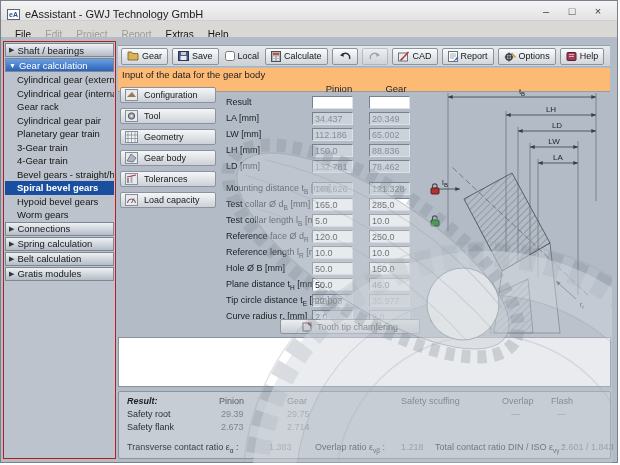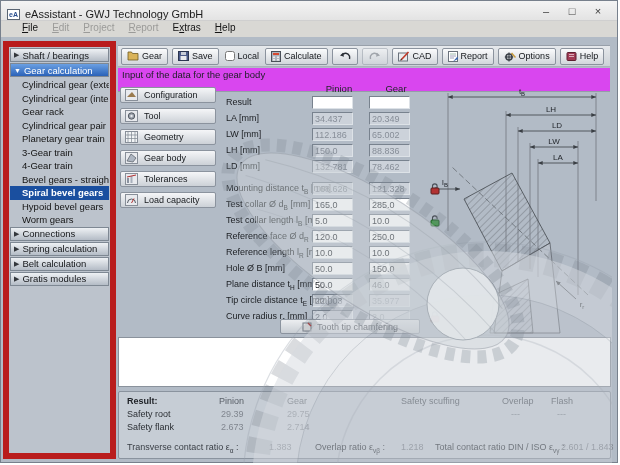--- a/index.html
+++ b/index.html
@@ -7,45 +7,45 @@
   .window { position:relative; width:618px; height:463px; border:1px solid #77808c; background:#b2bbc6; }
 
   
   .titlebar { position:absolute; top:0; left:0; right:0; height:20px; background:linear-gradient(#f4f4f4,#e3e3e3); border-bottom:1px solid #cfcfcf; display:flex; align-items:flex-end; padding:0 6px; }
   .title-icon { width:13px; height:11px; background:#fff; border:1px solid #5a6573; color:#2a4f8f; font-size:7px; font-weight:bold; line-height:10px; text-align:center; margin-right:5px; }
   .title-text { font-size:11px; color:#1c1c1c; }
   .win-controls { margin-left:auto; display:flex; }
   .win-controls .wbtn { width:26px; height:18px; text-align:center; font-size:11px; line-height:18px; color:#3c3c3c; }
 
   
-  .menubar { position:absolute; top:20px; left:0; right:0; height:28px; background:#d9d8d4; border-bottom:1px solid #a6a9ab; display:flex; padding-left:14px; }
+  .menubar { position:absolute; top:20px; left:0; right:0; height:28px; background:#d9d8d4; border-bottom:1px solid #a6a9ab; display:flex; align-items:center; padding-left:7px; }
   .menu-item { font-size:10px; color:#141414; padding:1px 7px; }
   .menu-item.disabled { color:#9b9b99; }
   .menu-item u { text-decoration:underline; }
 
   .app-body { position:absolute; top:36px; left:0; right:0; bottom:0; background:#b2bbc6; }
 
   
-  .sidebar { position:absolute; left:2px; top:4px; width:113px; bottom:3px; background:#bcc3cc; border:6px solid #b91c1c; padding:1px; }
+  .sidebar { position:absolute; left:2px; top:4px; width:113px; bottom:3px; background:#bcc3cc; border:1px solid #b91c1c; padding:1px; }
   .sgroup { height:14px; margin-bottom:1px; background:linear-gradient(#eef1f4,#b4bcc6); border:1px solid #7e8893; font-size:9.5px; color:#16181b; display:flex; align-items:center; padding-left:3px; gap:3px; }
   .sgroup .arr { font-size:7px; color:#33373c; }
   .sgroup.expanded { background:linear-gradient(#6ba0e2,#2a62b8); color:#fff; font-weight:normal; }
   .sgroup.expanded .arr { color:#fff; }
   .sitem { height:13.5px; font-size:9.5px; color:#141414; padding-left:12px; display:flex; align-items:center; white-space:nowrap; overflow:hidden; }
   .sitem.selected { background:#1a4f9f; color:#fff; font-weight:bold; }
 
   
   .main { position:absolute; left:117px; top:0; right:7px; bottom:3px; }
   .toolbar { position:absolute; top:8px; left:0; right:0; height:22px; background:linear-gradient(#e6e9ec,#ccd1d7); border-top:1px solid #98a0aa; border-bottom:1px solid #aab2bb; display:flex; align-items:center; gap:4px; padding:0 3px; }
   .tbtn { display:inline-flex; align-items:center; gap:3px; height:17px; padding:0 5px; font-size:9px; color:#15181c; background:linear-gradient(#fafbfc,#d2d6db); border:1px solid #8b939e; border-radius:2px; font-family:inherit; }
   .tbtn.disabled { opacity:.45; }
   .tbtn svg { display:block; }
   .tcheck { display:inline-flex; align-items:center; gap:3px; font-size:9px; color:#15181c; padding:0 2px; }
   .tcheck input { width:10px; height:10px; }
-  .statusline { position:absolute; top:31px; left:0; right:0; height:24px; background:#d946ef; border-bottom:1px solid #959da7; font-size:9.5px; color:#1b1e23; padding:1px 4px; }
+  .statusline { position:absolute; top:31px; left:0; right:0; height:24px; background:#fdba74; border-bottom:1px solid #959da7; font-size:9.5px; color:#1b1e23; padding:1px 4px; }
 
   .content { position:absolute; top:44px; left:0; right:0; bottom:0; }
 
   
   .secbtn { position:absolute; left:2px; width:96px; height:16px; display:flex; align-items:center; gap:6px; padding:0 4px; font-size:9px; color:#15181c; background:linear-gradient(#f5f6f8,#ccd1d7); border:1px solid #8b939e; border-radius:2px; font-family:inherit; z-index:2; }
   .secbtn .sic { width:13px; height:12px; flex:none; }
 
   
   .fheader { position:absolute; top:2px; font-size:9.5px; color:#23262b; z-index:2; width:54px; text-align:center; }
   .frow { position:absolute; left:0; right:0; height:13px; z-index:2; }
@@ -55,21 +55,21 @@
   .ffield.fp { left:194px; } .ffield.fg { left:251px; }
   .ffield.ro { background:rgba(225,230,235,.55); color:#878e98; }
   .lockbtn { position:absolute; left:310px; top:0; width:13px; height:13px; padding:0; border:none; background:transparent; z-index:2; }
   .chamferbtn { position:absolute; left:162px; top:238px; width:140px; height:15px; display:flex; align-items:center; justify-content:center; gap:4px; font-size:9px; color:#3a3f46; background:linear-gradient(#eceef0,#c8cdd3); border:1px solid #8b939e; border-radius:2px; z-index:2; font-family:inherit; }
 
   .notebox { position:absolute; left:0; top:256px; width:493px; height:50px; background:#fff; border:1px solid #8a929c; z-index:2; }
 
   
   .resultbox { position:absolute; left:0; top:310px; width:493px; height:68px; background:#c6cdd5; border:1px solid #8a939e; border-radius:2px; z-index:2; font-size:9px; }
   .resultbox .abs { position:absolute; white-space:nowrap; }
-  .r-title { font-weight:bold; color:#1d2025; }
+  .r-title { font-weight:bold; color:#1d2025;font-style:italic; }
   .r-head { color:#5a6069; }
   .r-lab { color:#2b2f34;text-align:center; }
   .r-val { color:#80868f; }
   .r-foot-lab { color:#3a3f46; }
   .r-foot-lab sub, .r-val sub { font-size:6.5px; }
 
   .diag { position:absolute; right:2px; top:0; z-index:1; }
   .wm { position:absolute; inset:0; z-index:5; pointer-events:none; }
 </style>
 </head>

